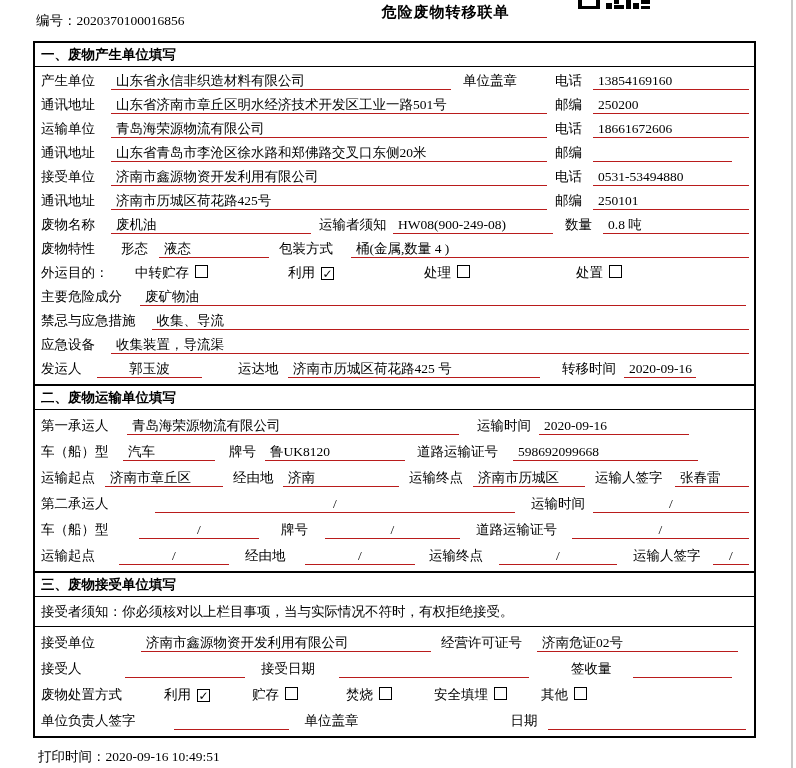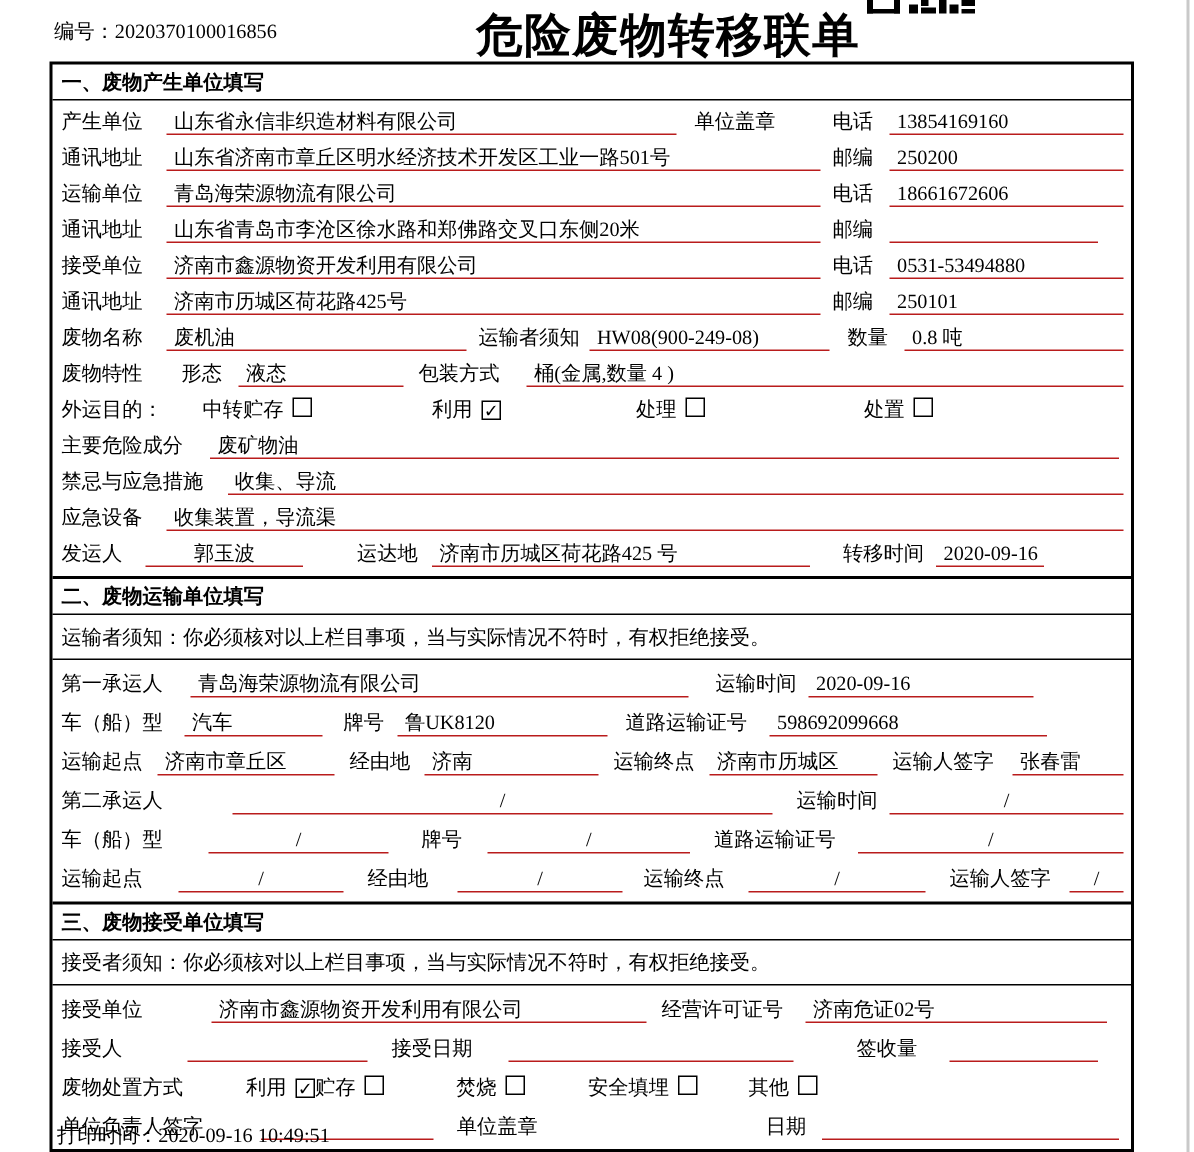--- a/index.html
+++ b/index.html
@@ -8,21 +8,21 @@
     width: 796px; height: 768px;
     font-family: "Liberation Serif", "DejaVu Serif", serif;
     color: #000; font-size: 13.5px; position: relative; overflow: hidden;
   }
   .page { position: absolute; inset: 0; background: #fff; }
   .edge-line { position: absolute; left: 791px; top: 0; width: 2px; height: 768px; background: #c9c9c9; }
 
   .serial { position: absolute; left: 36px; top: 12px; font-size: 13.5px; white-space: nowrap; }
   .title {
     position: absolute; left: 0; right: 0; top: 3px; text-align: center; padding-left: 95px;
-    font-family: "Liberation Sans", "DejaVu Sans", sans-serif; font-weight: bold; font-size: 31px;
+    font-family: "Liberation Sans", "DejaVu Sans", sans-serif; font-weight: bold; font-size: 15px;
     letter-spacing: 1px; white-space: nowrap;
   }
   .qr { position: absolute; left: 578px; top: 0; }
 
   .form {
     position: absolute; left: 33px; top: 41px; width: 723px;
     border: 2px solid #000; background: #fff;
   }
   .sec + .sec { border-top: 2px solid #000; }
   .sec-head {
@@ -184,21 +184,20 @@
           <span class="u" style="width:252px">济南市历城区荷花路425 号</span>
           <span class="lbl" style="margin-left:22px;width:62px">转移时间</span>
           <span class="u fill" style="margin-right:58px">2020-09-16</span>
         </div>
 
       </div>
     </div>
 
     <div class="sec">
       <div class="sec-head">二、废物运输单位填写</div>
-      <div class="notice">运输者须知：你必须核对以上栏目事项，当与实际情况不符时，有权拒绝接受。</div>
       <div class="rows">
 
         <div class="row h26">
           <span class="lbl" style="width:86px">第一承运人</span>
           <span class="u" style="width:332px">青岛海荣源物流有限公司</span>
           <span class="lbl" style="margin-left:18px;width:62px">运输时间</span>
           <span class="u" style="width:150px">2020-09-16</span>
         </div>
 
         <div class="row h26">
@@ -268,21 +267,21 @@
           <span class="u" style="margin-left:28px;width:120px"></span>
           <span class="lbl" style="margin-left:16px;width:68px">接受日期</span>
           <span class="u" style="margin-left:10px;width:190px"></span>
           <span class="lbl" style="margin-left:42px;width:54px">签收量</span>
           <span class="u fill" style="margin-left:8px;margin-right:22px"></span>
         </div>
 
         <div class="row h26">
           <span class="lbl">废物处置方式</span>
           <span class="opt" style="margin-left:42px"><span>利用</span><span class="box">✓</span></span>
-          <span class="opt" style=""><span>贮存</span><span class="box"></span></span>
+          <span class="opt" style="margin-left:42px"><span>贮存</span><span class="box"></span></span>
           <span class="opt" style="margin-left:48px"><span>焚烧</span><span class="box"></span></span>
           <span class="opt" style="margin-left:42px"><span>安全填埋</span><span class="box"></span></span>
           <span class="opt" style="margin-left:34px"><span>其他</span><span class="box"></span></span>
         </div>
 
         <div class="row h26">
           <span class="lbl">单位负责人签字</span>
           <span class="u" style="margin-left:38px;width:115px"></span>
           <span class="lbl" style="margin-left:16px">单位盖章</span>
           <span class="lbl" style="margin-left:152px">日期</span>

